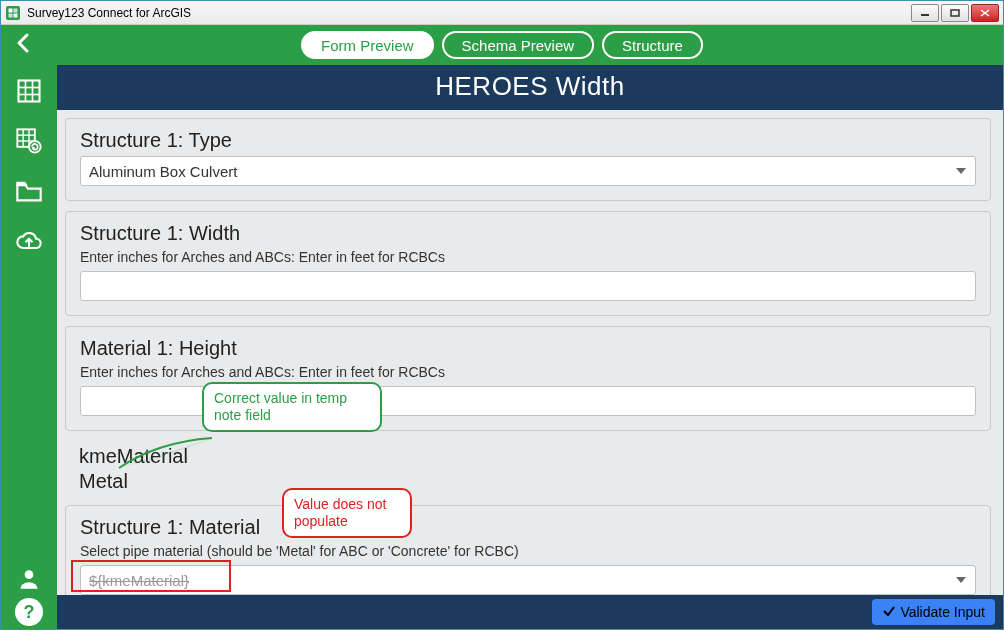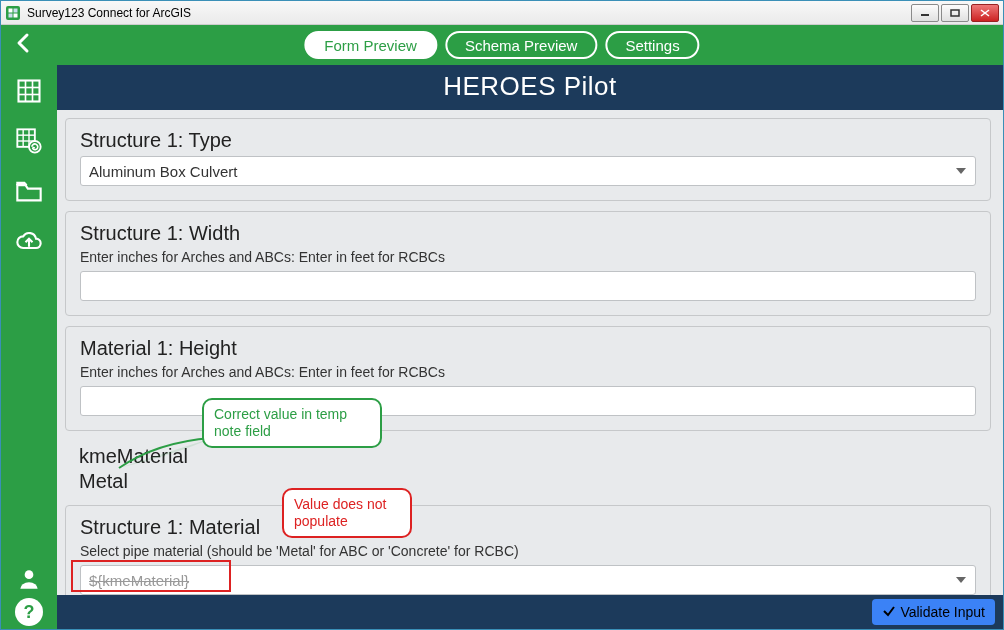--- a/index.html
+++ b/index.html
@@ -91,21 +91,21 @@
 
   <div class="greenbar">
     <span class="back-arrow">
       <svg width="22" height="22" viewBox="0 0 22 22">
           <polyline points="14,3 6,11 14,19" fill="none" stroke="#fff" stroke-width="3" stroke-linecap="round" stroke-linejoin="round"></polyline>
         </svg>
     </span>
     <div class="tabgroup">
       <div class="pill active">Form Preview</div>
       <div class="pill">Schema Preview</div>
-      <div class="pill">Settings</div>
+      <div class="pill">Structure</div>
     </div>
   </div>
 
   <div class="body">
     <div class="sidebar">
       <span class="sicon">
         <svg width="28" height="28" viewBox="0 0 24 24">
             <rect x="3" y="3" width="18" height="18" fill="none" stroke="#fff" stroke-width="1.8"></rect>
             <line x1="3" y1="9" x2="21" y2="9" stroke="#fff" stroke-width="1.4"></line>
             <line x1="3" y1="15" x2="21" y2="15" stroke="#fff" stroke-width="1.4"></line>
@@ -141,21 +141,21 @@
       <span class="spacer"></span>
       <span class="sicon">
         <svg width="26" height="26" viewBox="0 0 24 24">
             <circle cx="12" cy="8" r="4" fill="#fff"></circle>
             <path d="M4 21 a8 6 0 0 1 16 0 Z" fill="#fff"></path>
           </svg>
       </span>
     </div>
 
     <div class="content">
-      <div class="form-title">HEROES Pilot</div>
+      <div class="form-title">HEROES Width</div>
       <div class="form-scroll">
 
         <div class="qgroup">
           <div class="qlabel">Structure 1: Type</div>
           <div class="select">
             <input class="input" readonly="" value="Aluminum Box Culvert" style="">
           </div>
         </div>
 
         <div class="qgroup">
@@ -176,21 +176,21 @@
         </div>
 
         <div class="qgroup" style="margin-top:6px;">
           <div class="qlabel">Structure 1: Material</div>
           <div class="qhint">Select pipe material (should be 'Metal' for ABC or 'Concrete' for RCBC)</div>
           <div class="select">
             <input class="input disabled" readonly="" value="${kmeMaterial}" style="">
           </div>
         </div>
 
-        <div class="callout green" style="top:288px; left:145px; width:180px;">Correct value in temp note field</div>
+        <div class="callout green" style="top:272px; left:145px; width:180px;">Correct value in temp note field</div>
         <svg class="callout-tail" style="top:326px; left:60px;" width="130" height="40">
           <path d="M95 2 Q40 6 2 32" fill="none" stroke="#2c9e45" stroke-width="2"></path>
           <path d="M95 2 Q60 18 2 32 Z" fill="#2c9e45" opacity="0.12"></path>
         </svg>
 
         <div class="callout red" style="top:378px; left:225px; width:130px;">Value does not populate</div>
         <div class="redbox" style="top:450px; left:14px; width:160px; height:32px;"></div>
 
       </div>
     </div>

